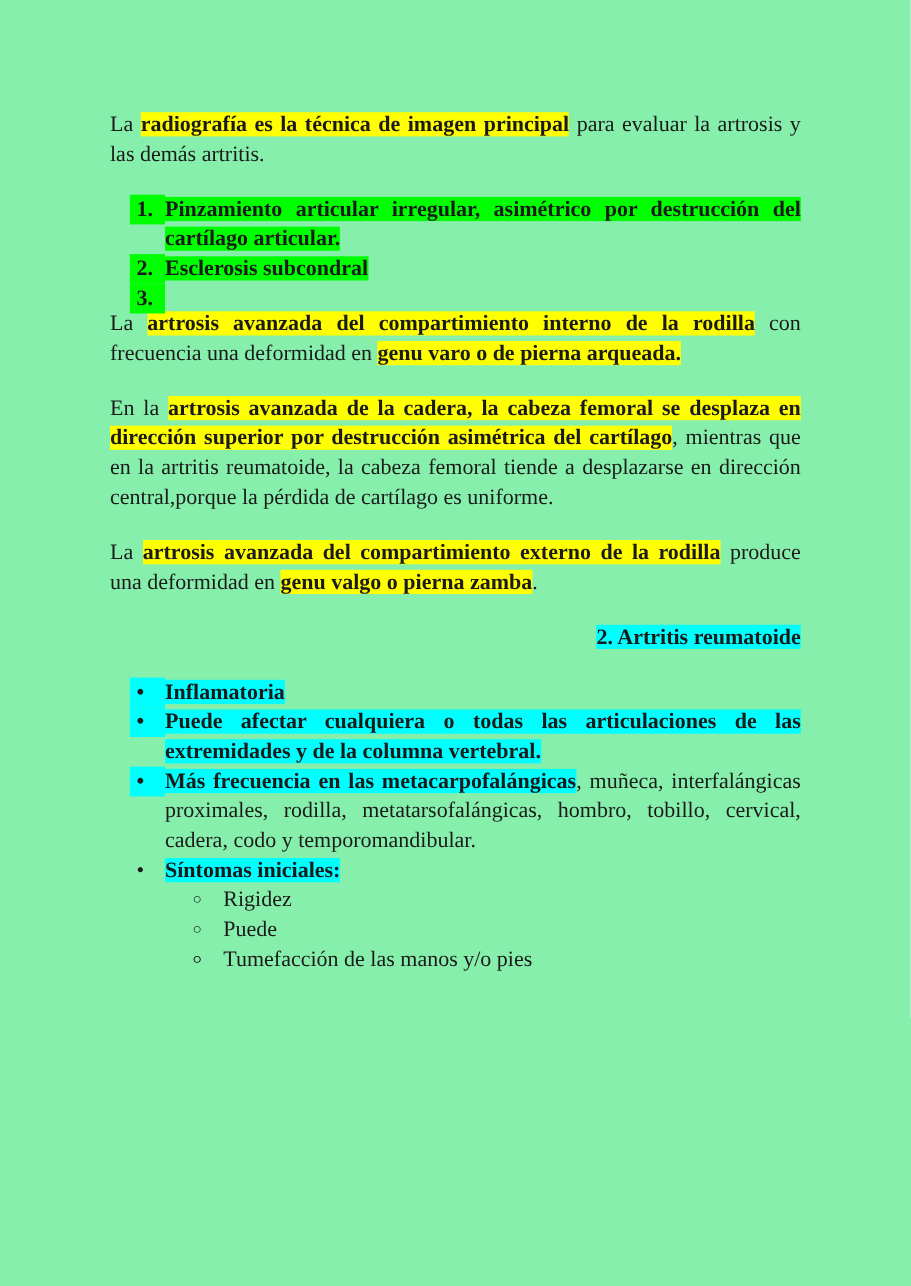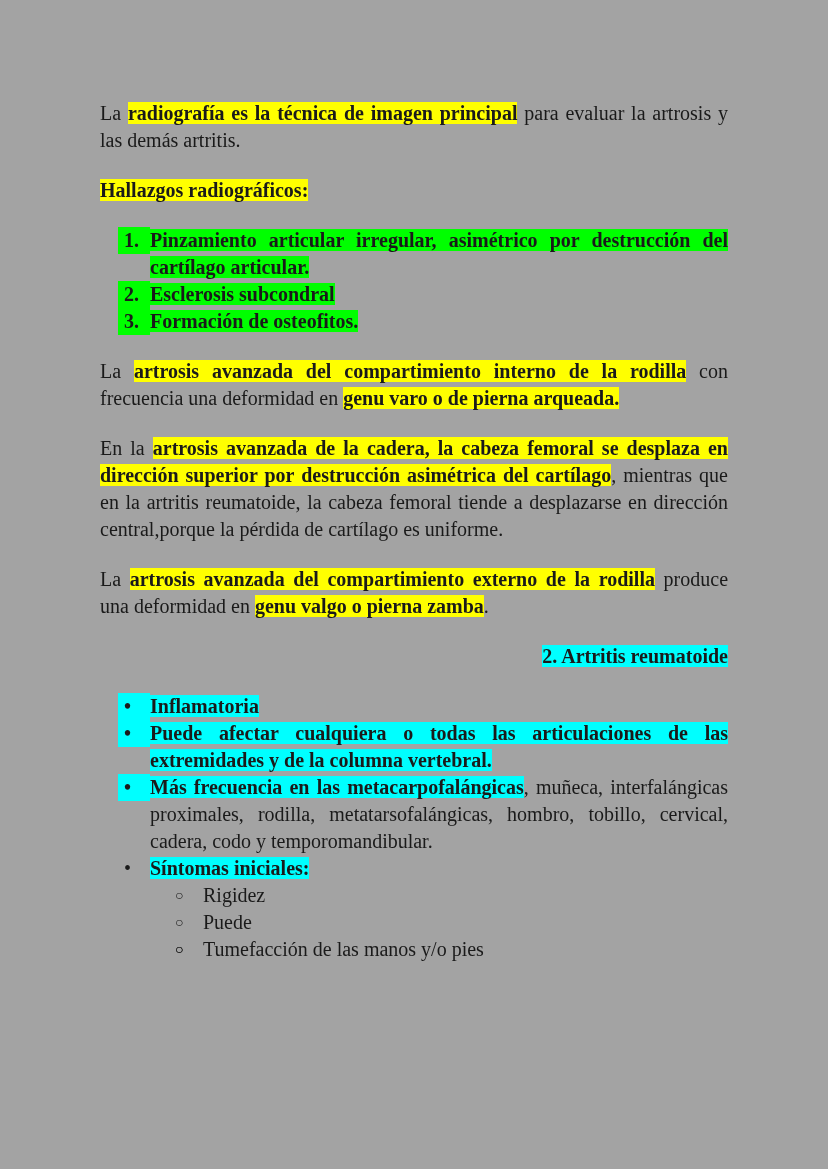--- a/index.html
+++ b/index.html
@@ -1,19 +1,19 @@
 <!DOCTYPE html>
 <html><head>
 <meta charset="utf-8">
 <style>
   html,body{margin:0;padding:0;background:#ffffff;}
   .page{
     position:relative;
     width:828px;height:1169px;
-    background:#a3a3a3;
+    background:#86efac;
     font-family:"Liberation Serif","DejaVu Serif",serif;
     font-size:20px;line-height:27px;
     color:#1a1a1a;
     overflow:hidden;
   }
   .content{padding:100px 100px 0 100px;}
   .para{margin:0 0 23px 0;text-align:justify;}
   .list{margin:0 0 23px 0;}
   .b{font-weight:bold;}
   .hl-y{background:#ffff00;}
@@ -29,31 +29,30 @@
   .h2-indent{padding-left:25px;text-align:right;}
 </style>
 </head>
 <body>
 
 <div class="page">
   <div class="content">
 
     <p class="para"><span>La </span><span class="b hl-y">radiografía es la técnica de imagen principal</span><span> para evaluar la artrosis y las demás artritis.</span></p>
 
-    <p class="para"><span class="b hl-y">Hallazgos radiográficos:</span></p>
 
     <div class="list">
       <div class="nitem">
         <span class="mk mk-g b">1.</span><span class="b hl-g">Pinzamiento articular irregular, asimétrico por destrucción del cartílago articular.</span>
       </div>
       <div class="nitem">
         <span class="mk mk-g b">2.</span><span class="b hl-g">Esclerosis subcondral</span>
       </div>
       <div class="nitem">
-        <span class="mk mk-g b">3.</span><span class="b hl-g">Formación de osteofitos.</span>
+        <span class="mk mk-g b">3.</span>
       </div>
     </div>
 
     <p class="para"><span>La </span><span class="b hl-y">artrosis avanzada del compartimiento interno de la rodilla</span><span> con frecuencia una deformidad en </span><span class="b hl-y">genu varo o de pierna arqueada.</span></p>
 
     <p class="para"><span>En la </span><span class="b hl-y">artrosis avanzada de la cadera, la cabeza femoral se desplaza en dirección superior por destrucción asimétrica del cartílago</span><span>, mientras que en la artritis reumatoide, la cabeza femoral tiende a desplazarse en dirección central,porque la pérdida de cartílago es uniforme.</span></p>
 
     <p class="para"><span>La </span><span class="b hl-y">artrosis avanzada del compartimiento externo de la rodilla</span><span> produce una deformidad en </span><span class="b hl-y">genu valgo o pierna zamba</span><span>.</span></p>
 
     <p class="para h2-indent"><span class="b hl-c">2. Artritis reumatoide</span></p>

